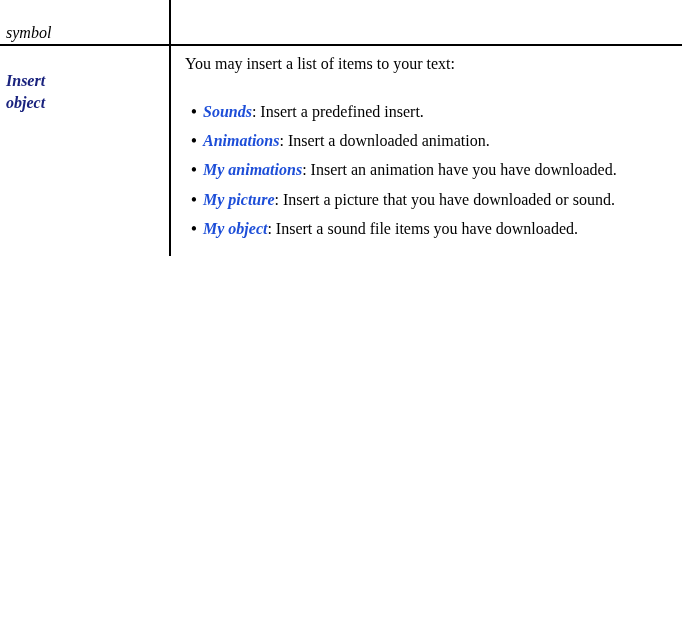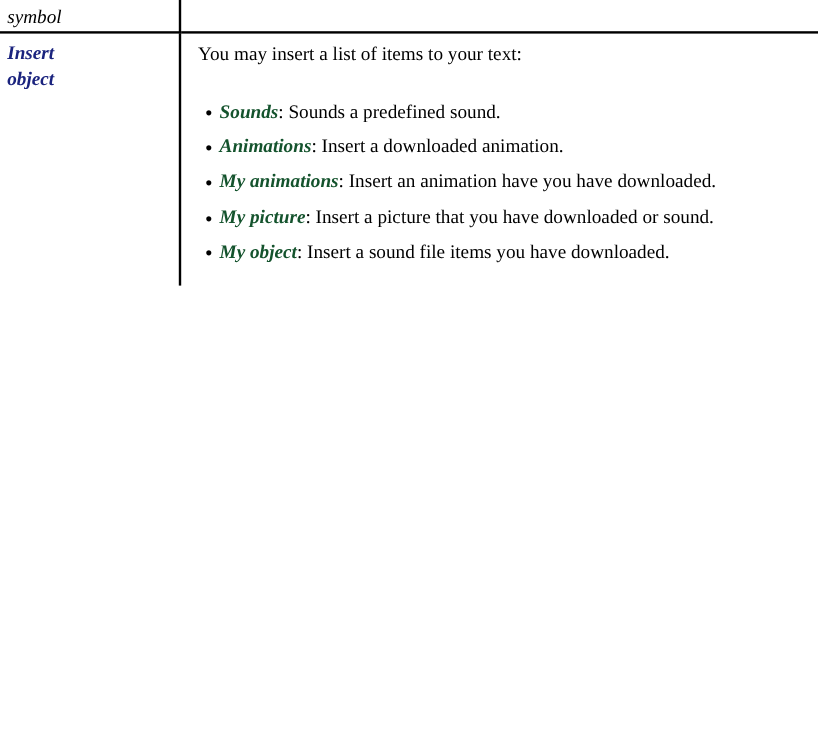--- a/index.html
+++ b/index.html
@@ -20,24 +20,24 @@
       width: 100%;
       border-collapse: collapse;
     }
 
     td {
       vertical-align: top;
       padding: 4px 6px;
     }
 
     .col-left {
-      width: 150px;
+      width: 170px;
       border-right: 2px solid #000;
       border-top: 2px solid #000;
-      padding-top: 6px;
+      padding-top: 24px;
       padding-left: 6px;
       padding-right: 8px;
     }
 
     .col-right {
       border-top: 2px solid #000;
       padding: 6px 10px 10px 14px;
     }
 
     .insert-object-label {
@@ -80,21 +80,21 @@
       text-align: center;
     }
 
     .bullet-text {
       flex: 1;
       text-align: justify;
     }
 
     .item-name {
       font-style: italic;
-      color: #14532d;
+      color: #1d4ed8;
       font-weight: bold;
     }
 
     .symbol-top-row td {
       border-top: none;
       border-bottom: 2px solid #000;
       padding-bottom: 2px;
     }
 
     .symbol-text {
@@ -120,21 +120,21 @@
     <td class="col-left">
       <span class="insert-object-label">Insert<br>object</span>
     </td>
     <td class="col-right">
       <div class="right-content">
         <p class="intro-text">You may insert a list of items to your text:</p>
         <ul class="bullet-list">
           <li>
             <span class="bullet-dot">•</span>
             <span class="bullet-text">
-              <span class="item-name">Sounds</span><span>: Sounds a predefined sound.</span>
+              <span class="item-name">Sounds</span><span>: Insert a predefined insert.</span>
             </span>
           </li>
           <li>
             <span class="bullet-dot">•</span>
             <span class="bullet-text">
               <span class="item-name">Animations</span><span>: Insert a downloaded animation.</span>
             </span>
           </li>
           <li>
             <span class="bullet-dot">•</span>

